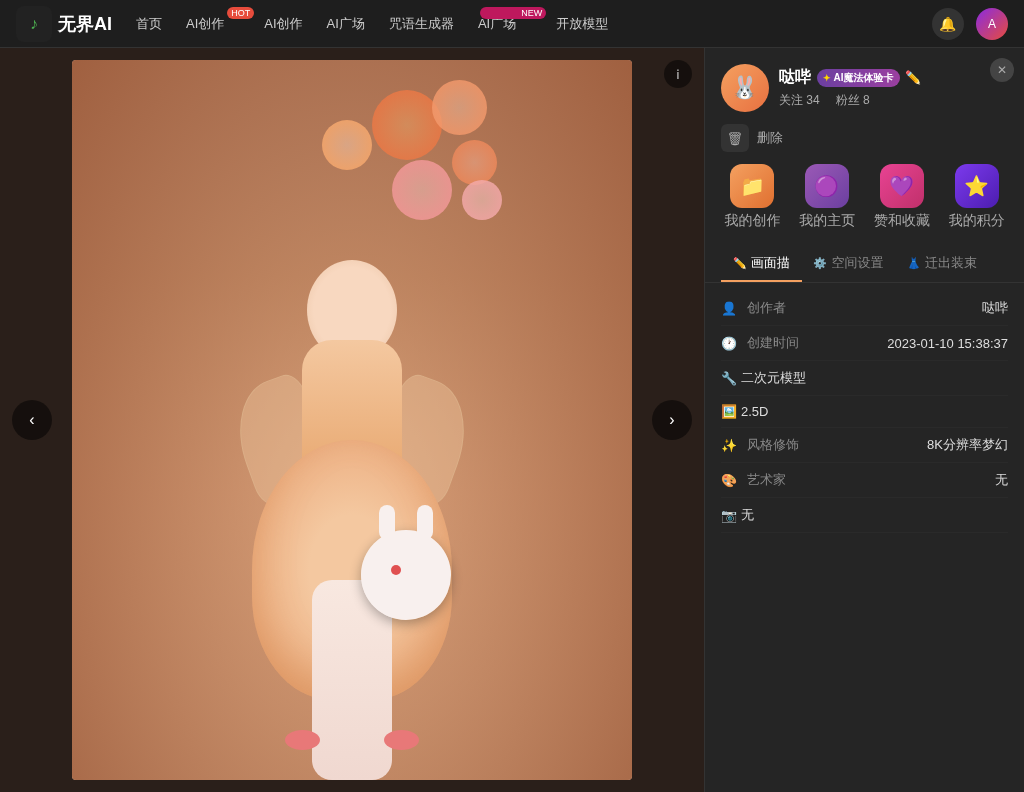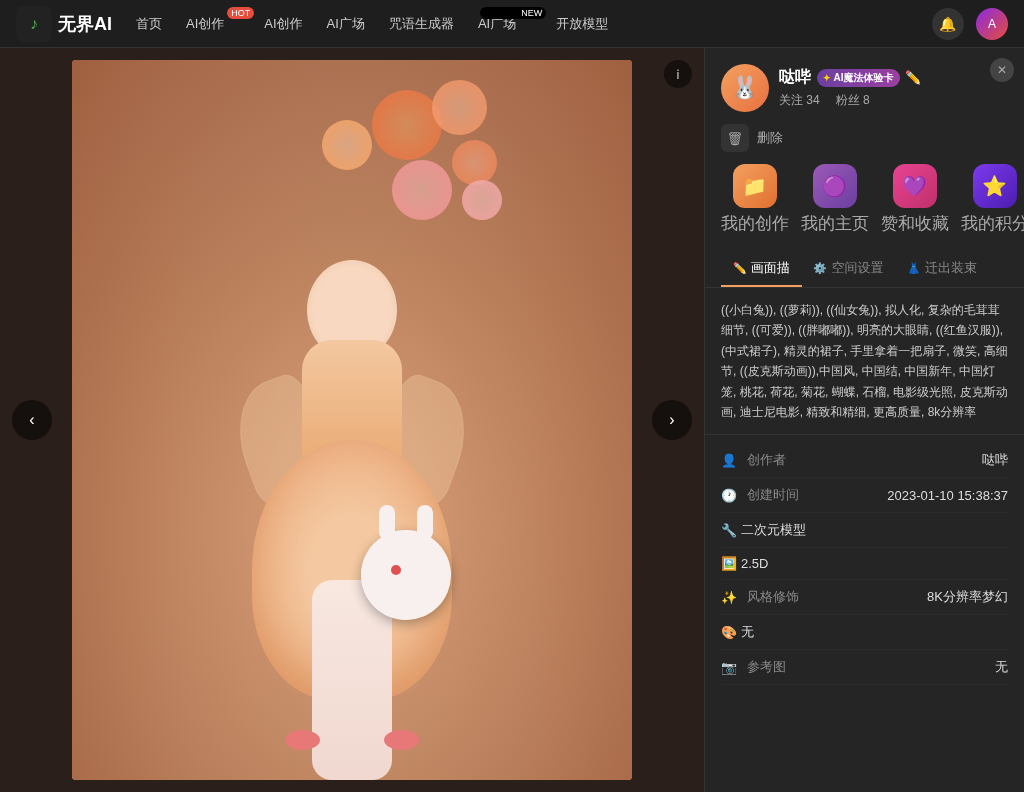--- a/index.html
+++ b/index.html
@@ -54,21 +54,21 @@
     .nav-badge {
       position: absolute;
       top: -8px;
       right: -14px;
       background: #e74c3c;
       color: #fff;
       font-size: 9px;
       padding: 1px 4px;
       border-radius: 6px;
     }
-    .nav-badge.green { background: #000000; padding-left: 41px; }
+    .nav-badge.green { background: #be185d; padding-left: 41px; }
     .nav-spacer { flex: 1; }
     .nav-icons {
       display: flex;
       align-items: center;
       gap: 12px;
     }
     .nav-icon-btn {
       width: 32px;
       height: 32px;
       border-radius: 50%;
@@ -430,21 +430,21 @@
     .qnav-icon {
       width: 44px;
       height: 44px;
       border-radius: 12px;
       display: flex;
       align-items: center;
       justify-content: center;
       font-size: 20px;
     }
     .qnav-label {
-      font-size: 17px;
+      font-size: 14px;
       color: #aaa;
       white-space: nowrap;
     }
     .qnav-orange { background: linear-gradient(135deg, #f4a060, #e07030); }
     .qnav-purple { background: linear-gradient(135deg, #9b59b6, #6b3fa0); }
     .qnav-pink { background: linear-gradient(135deg, #e84393, #c0306a); }
     .qnav-violet { background: linear-gradient(135deg, #7c3aed, #4c1db0); }
 
     
     .panel-tabs {
@@ -669,23 +669,20 @@
       <div class="panel-tab">
         <span class="tab-icon">⚙️</span>
         <span>空间设置</span>
       </div>
       <div class="panel-tab">
         <span class="tab-icon">👗</span>
         <span>迁出装束</span>
       </div>
     </div>
 
-    <div class="prompt-box">
-      <span>((小白兔)), ((萝莉)), ((仙女兔)), 拟人化, 复杂的毛茸茸细节, ((可爱)), ((胖嘟嘟)), 明亮的大眼睛, ((红鱼汉服)), (中式裙子), 精灵的裙子, 手里拿着一把扇子, 微笑, 高细节, ((皮克斯动画)),中国风, 中国结, 中国新年, 中国灯笼, 桃花, 荷花, 菊花, 蝴蝶, 石榴, 电影级光照, 皮克斯动画, 迪士尼电影, 精致和精细, 更高质量, 8k分辨率</span>
-    </div>
 
     <div class="info-rows">
       <div class="info-row">
         <span class="info-row-icon">👤</span>
         <span class="info-row-label">创作者</span>
         <span class="info-row-value">哒哔</span>
       </div>
       <div class="info-row">
         <span class="info-row-icon">🕐</span>
         <span class="info-row-label">创建时间</span>
@@ -699,22 +696,22 @@
         <span class="info-row-icon">🖼️</span>
         <span class="info-row-value">2.5D</span>
       </div>
       <div class="info-row">
         <span class="info-row-icon">✨</span>
         <span class="info-row-label">风格修饰</span>
         <span class="info-row-value">8K分辨率梦幻</span>
       </div>
       <div class="info-row">
         <span class="info-row-icon">🎨</span>
+        <span class="info-row-label">艺术家</span>
         <span class="info-row-value">无</span>
       </div>
       <div class="info-row">
         <span class="info-row-icon">📷</span>
-        <span class="info-row-label">参考图</span>
         <span class="info-row-value">无</span>
       </div>
     </div>
   </div>
 </div>
 
 </body></html>

